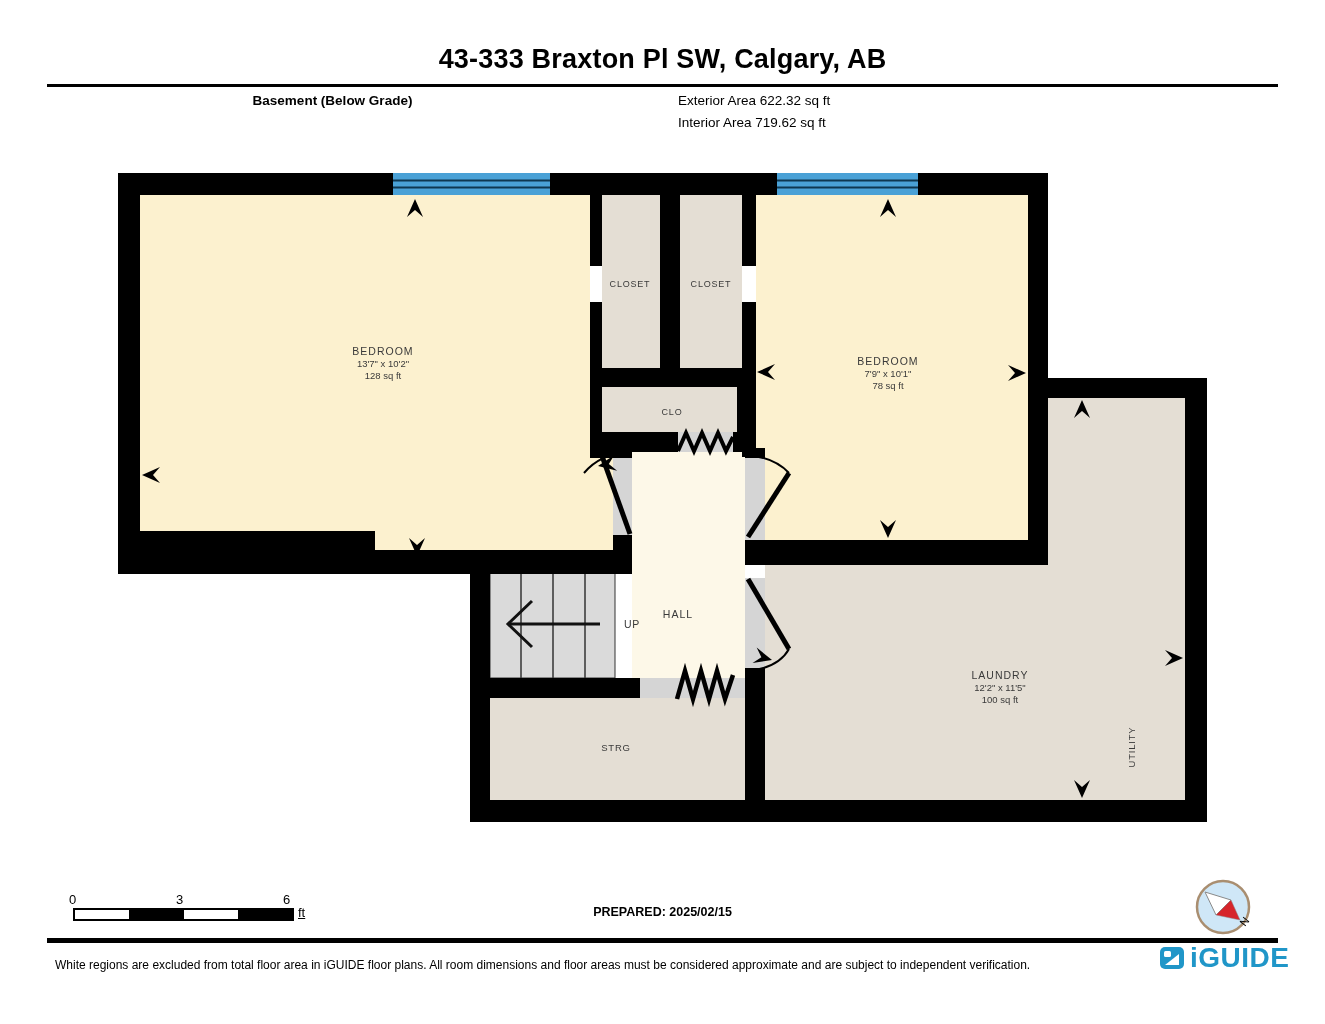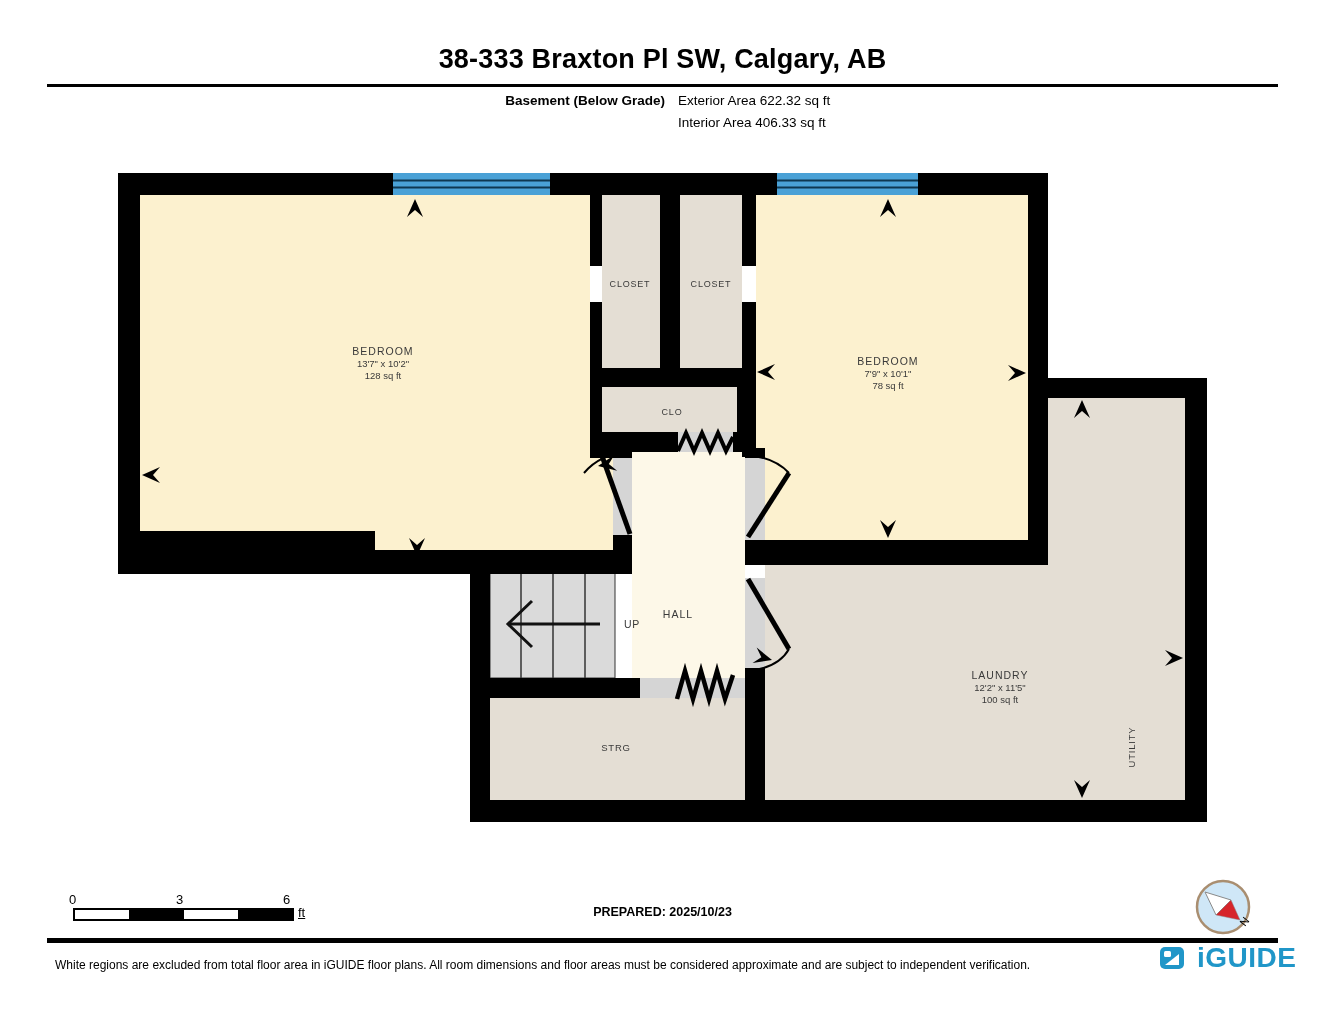--- a/index.html
+++ b/index.html
@@ -2,48 +2,48 @@
 <html><head>
 <meta charset="utf-8">
 <style>
   html,body{margin:0;padding:0;background:#ffffff;}
   #canvas{position:relative;width:1325px;height:1024px;background:#ffffff;overflow:hidden;
           font-family:"Liberation Sans", sans-serif;color:#000;}
   .abs{position:absolute;}
   
   #page-title{top:44px;left:0;width:1325px;text-align:center;font-size:27px;font-weight:700;letter-spacing:0.2px;}
   #header-rule{top:84px;left:47px;width:1231px;height:3px;background:#000;}
-  #floor-label{top:93px;left:0;width:665px;text-align:right;font-size:13.5px;font-weight:700;}
+  #floor-label{top:93px;left:0;width:665px;text-align:center;font-size:13.5px;font-weight:700;}
   #ext-area{top:93px;left:678px;font-size:13.5px;}
   #int-area{top:115px;left:678px;font-size:13.5px;}
   
   #scale-num-0{top:892px;left:69px;font-size:13px;}
   #scale-num-3{top:892px;left:176px;font-size:13px;}
   #scale-num-6{top:892px;left:283px;font-size:13px;}
   #scale-bar{top:908px;left:73px;width:217px;height:9px;border:2px solid #000;display:flex;}
   #scale-bar .seg{flex:1 1 25%;height:100%;}
   #scale-bar .w{background:#fff;} #scale-bar .b{background:#000;}
   #scale-unit{top:905px;left:298px;font-size:13px;text-decoration:underline;}
   #prepared{top:905px;left:0;width:1325px;text-align:center;font-size:12.5px;font-weight:700;}
   #footer-rule{top:938px;left:47px;width:1231px;height:5px;background:#000;}
   #disclaimer{top:958px;left:55px;font-size:12px;}
-  #brand{top:942px;left:1158px;display:flex;align-items:center;gap:11px;}
+  #brand{top:942px;left:1158px;display:flex;align-items:center;gap:4px;}
   #brand-text{font-size:28px;font-weight:700;color:#2096c8;letter-spacing:0.5px;}
   svg text{font-family:"Liberation Sans", sans-serif;}
 </style>
 </head>
 <body>
 
 <div id="canvas">
 
-  <div class="abs" id="page-title">38-333 Braxton Pl SW, Calgary, AB</div>
+  <div class="abs" id="page-title">43-333 Braxton Pl SW, Calgary, AB</div>
   <div class="abs" id="header-rule"></div>
   <div class="abs" id="floor-label">Basement (Below Grade)</div>
   <div class="abs" id="ext-area">Exterior Area 622.32 sq ft</div>
-  <div class="abs" id="int-area">Interior Area 406.33 sq ft</div>
+  <div class="abs" id="int-area">Interior Area 719.62 sq ft</div>
 
   <svg class="abs" style="top:0;left:0" width="1325" height="1024" viewBox="0 0 1325 1024">
 
     <g>
       <rect x="140" y="195" width="473" height="355" fill="#fcf1cf"></rect>
       <rect x="602" y="195" width="58" height="173" fill="#e4ded4"></rect>
       <rect x="680" y="195" width="62" height="173" fill="#e4ded4"></rect>
       <rect x="602" y="387" width="135" height="45" fill="#e4ded4"></rect>
       <rect x="756" y="195" width="272" height="345" fill="#fcf1cf"></rect>
       <rect x="632" y="448" width="113" height="230" fill="#fdf8e8"></rect>
@@ -181,21 +181,21 @@
   <div class="abs" id="scale-num-3">3</div>
   <div class="abs" id="scale-num-6">6</div>
   <div class="abs" id="scale-bar">
     <div class="seg w"></div>
     <div class="seg b"></div>
     <div class="seg w"></div>
     <div class="seg b"></div>
   </div>
   <div class="abs" id="scale-unit">ft</div>
 
-  <div class="abs" id="prepared">PREPARED: 2025/10/23</div>
+  <div class="abs" id="prepared">PREPARED: 2025/02/15</div>
 
   <svg class="abs" style="top:878px;left:1194px" width="64" height="64" viewBox="0 0 64 64">
     <circle cx="29" cy="29" r="26" fill="#cfe7f7" stroke="#a98e70" stroke-width="2.5"></circle>
     <polygon points="11,14 37,22 22,37" fill="#ffffff" stroke="#8a8a8a" stroke-width="1"></polygon>
     <polygon points="37,22 46,42 22,37" fill="#d6252b" stroke="#8a8a8a" stroke-width="0.5"></polygon>
     <text x="51" y="49" font-size="11" fill="#000" transform="rotate(-52 51 49)">N</text>
   </svg>
 
   <div class="abs" id="footer-rule"></div>
   <div class="abs" id="disclaimer">White regions are excluded from total floor area in iGUIDE floor plans. All room dimensions and floor areas must be considered approximate and are subject to independent verification.</div>

